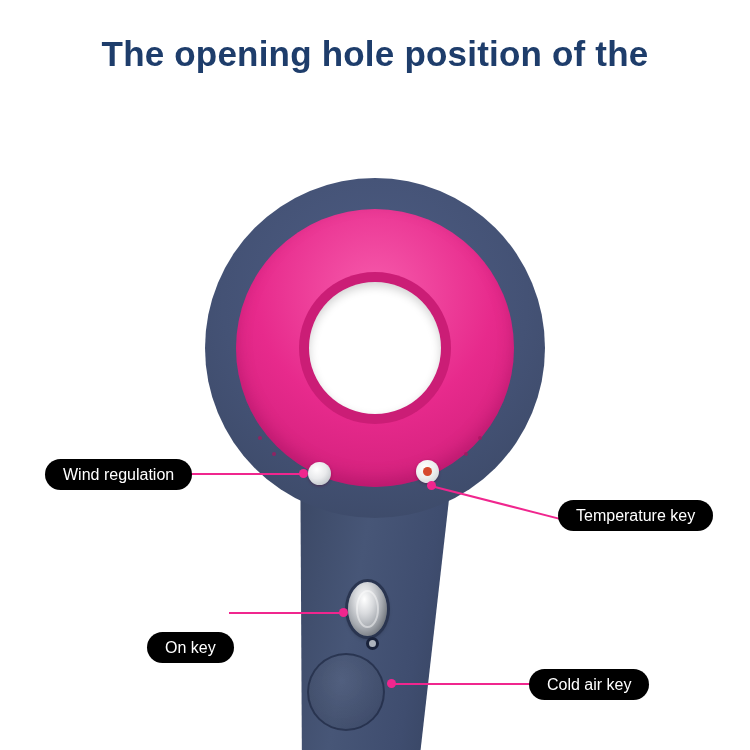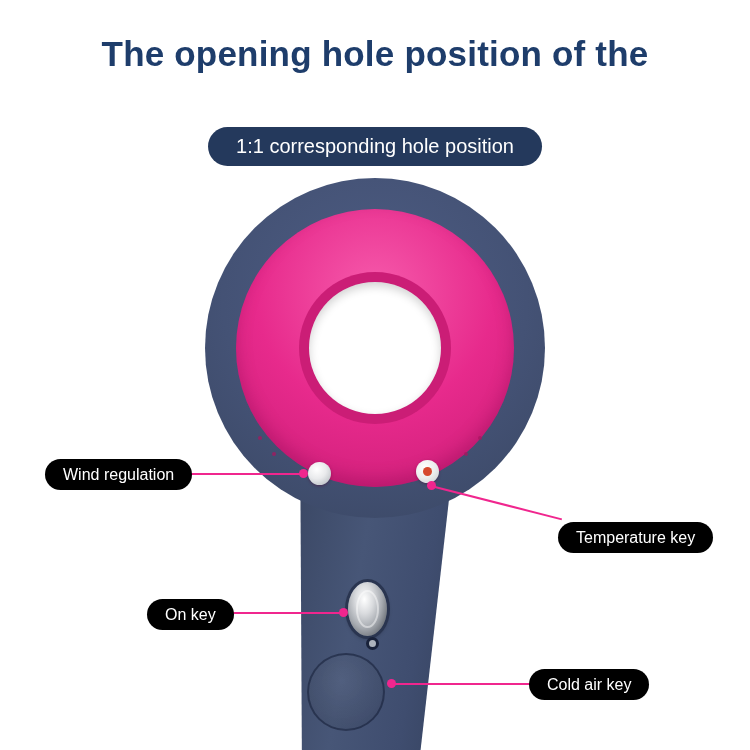--- a/index.html
+++ b/index.html
@@ -91,42 +91,41 @@
     border-radius:16px; background:#000000; color:#ffffff;
     font-size:16px; white-space:nowrap;
   }
   .cline { position:absolute; height:2px; background:#f0268e; }
   .cdot  { position:absolute; width:9px; height:9px; border-radius:50%; background:#f0268e; }
 
   .p-wind { left:45px;  top:451px; }
   .l-wind { left:183px; top:465px; width:120px; }
   .d-wind { left:299px; top:461px; }
 
-  .p-temp { left:558px; top:514px; }
+  .p-temp { left:558px; top:492px; }
   .l-temp { left:431px; top:477px; width:135px; transform:rotate(14.3deg); transform-origin:0 50%; }
   .d-temp { left:427px; top:473px; }
 
-  .p-on   { left:147px; top:591px; }
+  .p-on   { left:147px; top:624px; }
   .l-on   { left:229px; top:604px; width:114px; }
   .d-on   { left:339px; top:600px; }
 
   .p-cold { left:529px; top:661px; }
   .l-cold { left:391px; top:675px; width:140px; }
   .d-cold { left:387px; top:671px; }
 </style>
 </head>
 <body>
 
 <div class="stage">
 
   <div class="title">
     <div>The opening hole position of the</div>
   </div>
 
-  <div class="badge">1:1 corresponding hole position</div>
 
   <div class="dryer">
     <div class="handle"></div>
 
     <div class="head">
       <div class="ring">
         <span class="vdot v1"></span>
         <span class="vdot v2"></span>
         <span class="vdot v3"></span>
         <span class="vdot v4"></span>

